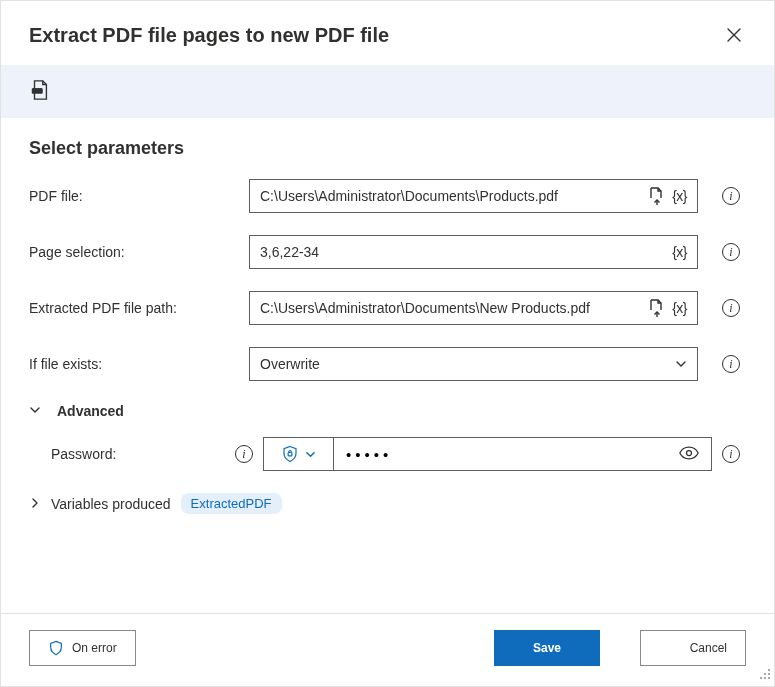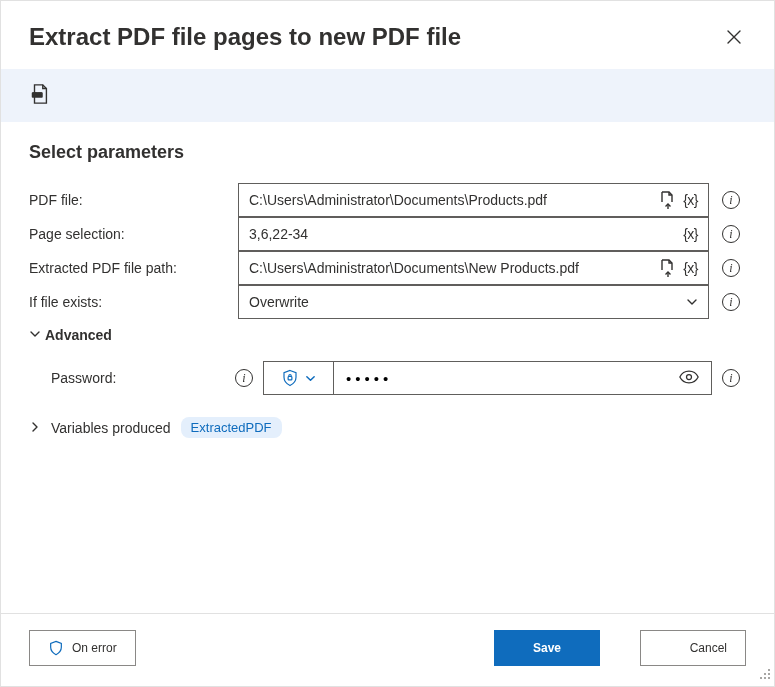--- a/index.html
+++ b/index.html
@@ -21,21 +21,21 @@
     flex-direction: column;
     background: #fff;
   }
   .header {
     display: flex;
     align-items: center;
     justify-content: space-between;
     padding: 22px 28px 18px 28px;
   }
   .header-title {
-    font-size: 24px;
+    font-size: 20px;
     font-weight: 600;
     color: #323130;
   }
   .close-btn {
     width: 24px; height: 24px;
     display: flex; align-items: center; justify-content: center;
     cursor: pointer;
     color: #323130;
   }
   .banner {
@@ -55,21 +55,22 @@
   .section-title {
     font-size: 18px;
     font-weight: 700;
     color: #323130;
     margin-bottom: 20px;
   }
   .form-row {
     display: grid;
     grid-template-columns: 200px 1fr 28px;
     align-items: center;
-    column-gap: 9px;
+    column-gap: 20px;
+    margin-bottom: 22px;
   }
   .form-row .label { color: #323130; }
   .input-wrap {
     position: relative;
     display: flex;
     align-items: center;
     border: 1px solid #605e5c;
     height: 34px;
     background: #fff;
   }
@@ -119,21 +120,21 @@
     display: flex;
     align-items: center;
     padding: 0 10px;
     cursor: pointer;
     justify-content: space-between;
   }
   .chevron { display: inline-flex; }
   .toggle-row {
     display: flex;
     align-items: flex-start;
-    gap: 4px;
+    gap: 16px;
     cursor: pointer;
     margin-bottom: 18px;
     margin-top: 8px;
   }
   .toggle-row .toggle-label { font-weight: 600; }
   .indent { padding-left: 22px; }
   .password-grid {
     display: grid;
     grid-template-columns: 178px 22px 1fr 28px;
     align-items: center;

